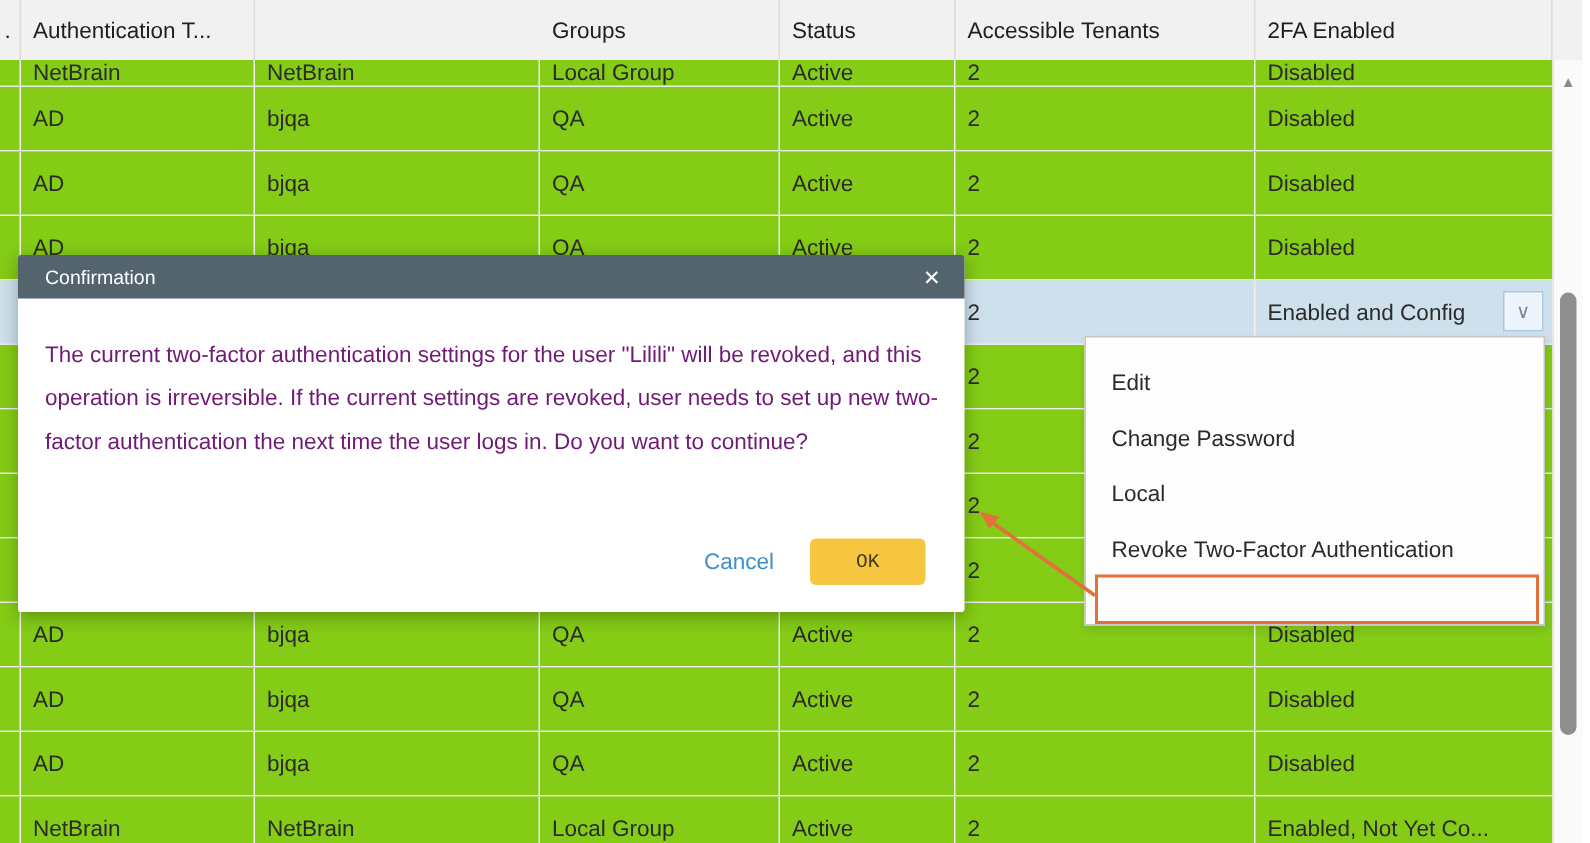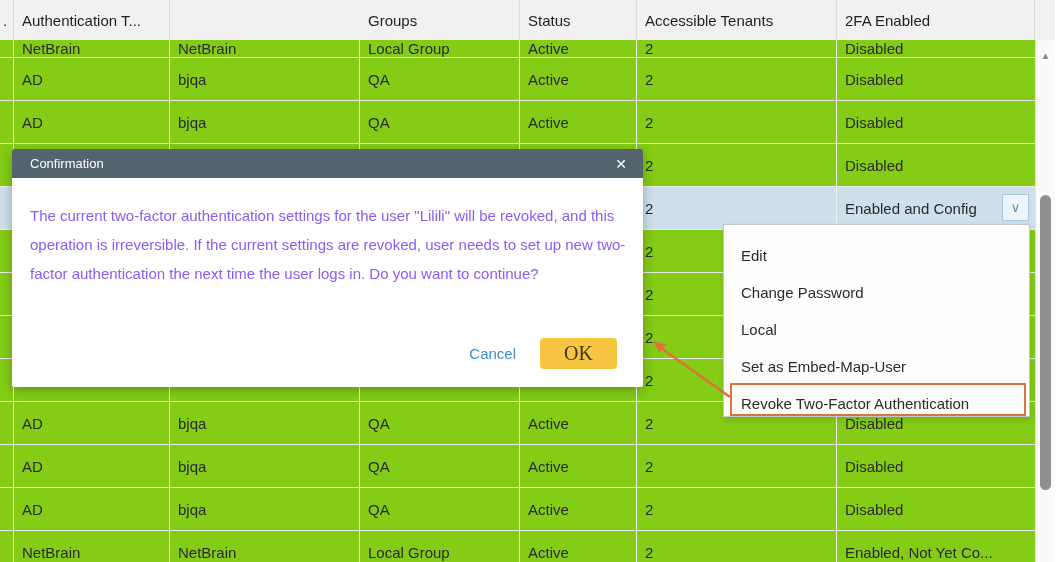--- a/index.html
+++ b/index.html
@@ -39,30 +39,30 @@
           border:1px solid #a9c7de;box-sizing:border-box;display:flex;align-items:center;
           justify-content:center;color:#7c8794;font-size:13px;}
 
   
   .vscroll{position:absolute;left:1035px;top:40px;width:20px;height:522px;background:#fafafa;
            border-left:1px solid #e3e3e3;box-sizing:border-box;z-index:2;}
   .scroll-up{position:absolute;top:10px;left:0;width:19px;text-align:center;color:#8a8a8a;font-size:10px;cursor:pointer;}
   .thumb{position:absolute;left:4px;top:155px;width:11px;height:295px;background:#8f8f8f;border-radius:6px;}
 
   
-  .dialog{position:absolute;left:12px;top:149px;width:631px;height:238px;background:#fff;
+  .dialog{position:absolute;left:12px;top:170px;width:631px;height:238px;background:#fff;
           box-shadow:0 3px 12px rgba(0,0,0,.28);border-radius:2px;z-index:5;}
   .dialog-header{height:29px;background:#53646f;color:#fff;font-size:13px;display:flex;
                  align-items:center;justify-content:space-between;padding:0 16px 0 18px;border-radius:2px 2px 0 0;}
   .dialog-close{color:#fff;font-size:14px;cursor:pointer;line-height:1;}
-  .dialog-body{padding:23px 14px 0 18px;line-height:29px;color:#8b5cf6;}
+  .dialog-body{padding:23px 14px 0 18px;line-height:29px;color:#701a75;}
   .dialog-actions{position:absolute;right:26px;bottom:18px;display:flex;align-items:center;gap:24px;margin-left:12px;}
   .cancel-link{color:#3f8fcc;cursor:pointer;text-decoration:none;}
   .ok-btn{width:77px;height:31px;background:#f7c640;border:none;border-radius:4px;
-          font-family:Liberation Serif, serif;font-size:20px;color:#41381b;cursor:pointer;}
+          font-family:Liberation Mono, monospace;font-size:13px;color:#41381b;cursor:pointer;}
 
   
   .menu{position:absolute;left:723px;top:224px;width:307px;height:193px;background:#fdfdfd;
         border:1px solid #c6c6c6;box-sizing:border-box;box-shadow:1px 3px 6px rgba(0,0,0,.12);
         padding-top:12px;z-index:6;}
   .menu-item{height:37px;display:flex;align-items:center;padding-left:17px;color:#2b2b2b;cursor:pointer;}
 
   
   .hl-box{position:absolute;left:730px;top:383px;width:292px;height:29px;border:2px solid #e2713b;z-index:7;}
   .arrow-svg{position:absolute;inset:0;width:1060px;height:562px;pointer-events:none;z-index:7;}
@@ -399,21 +399,20 @@
     <div class="dialog-actions">
       <a class="cancel-link">Cancel</a>
       <button class="ok-btn">OK</button>
     </div>
   </div>
 
   <div class="menu">
     <div class="menu-item">Edit</div>
     <div class="menu-item">Change Password</div>
     <div class="menu-item">Local</div>
-    <div class="menu-item">Set as Embed-Map-User</div>
     <div class="menu-item">Revoke Two-Factor Authentication</div>
   </div>
 
   <div class="hl-box"></div>
   <svg class="arrow-svg" viewBox="0 0 1060 562">
     <line x1="730" y1="397" x2="661" y2="348" stroke="#e2713b" stroke-width="2.5"></line>
     <polygon points="653,341 666.5,344.5 659.5,352.5" fill="#e2713b"></polygon>
   </svg>
 
 </div>

